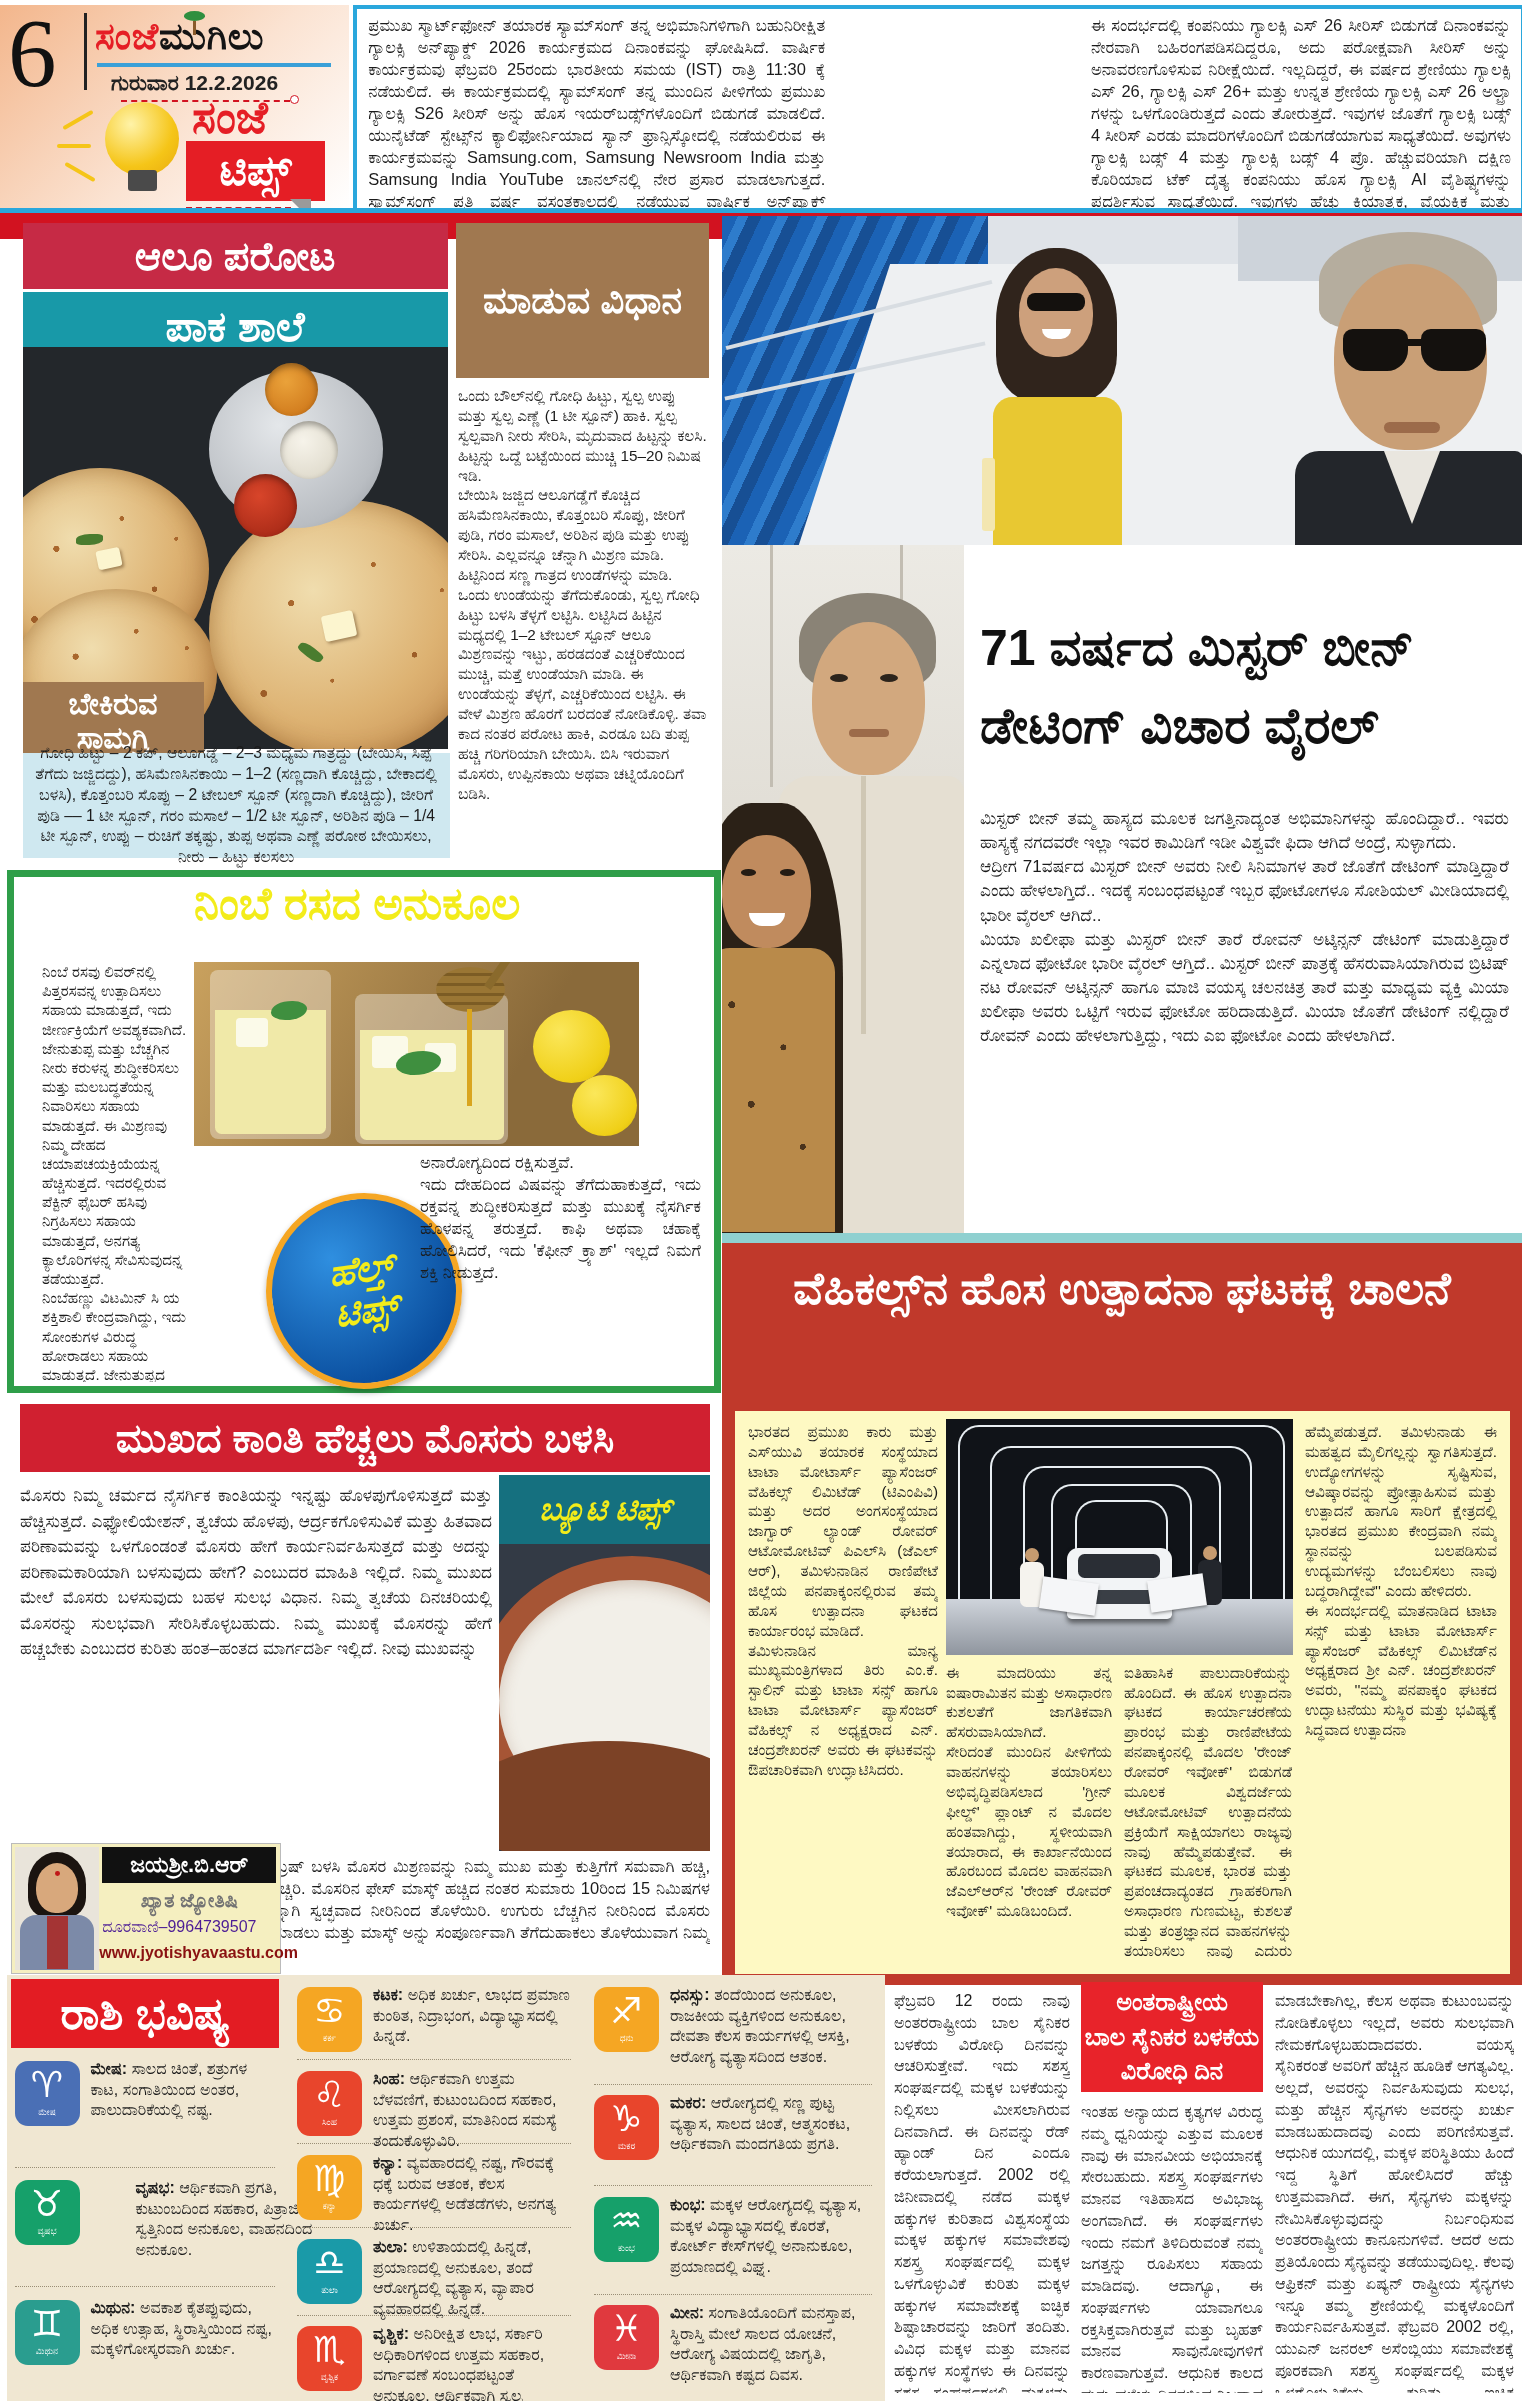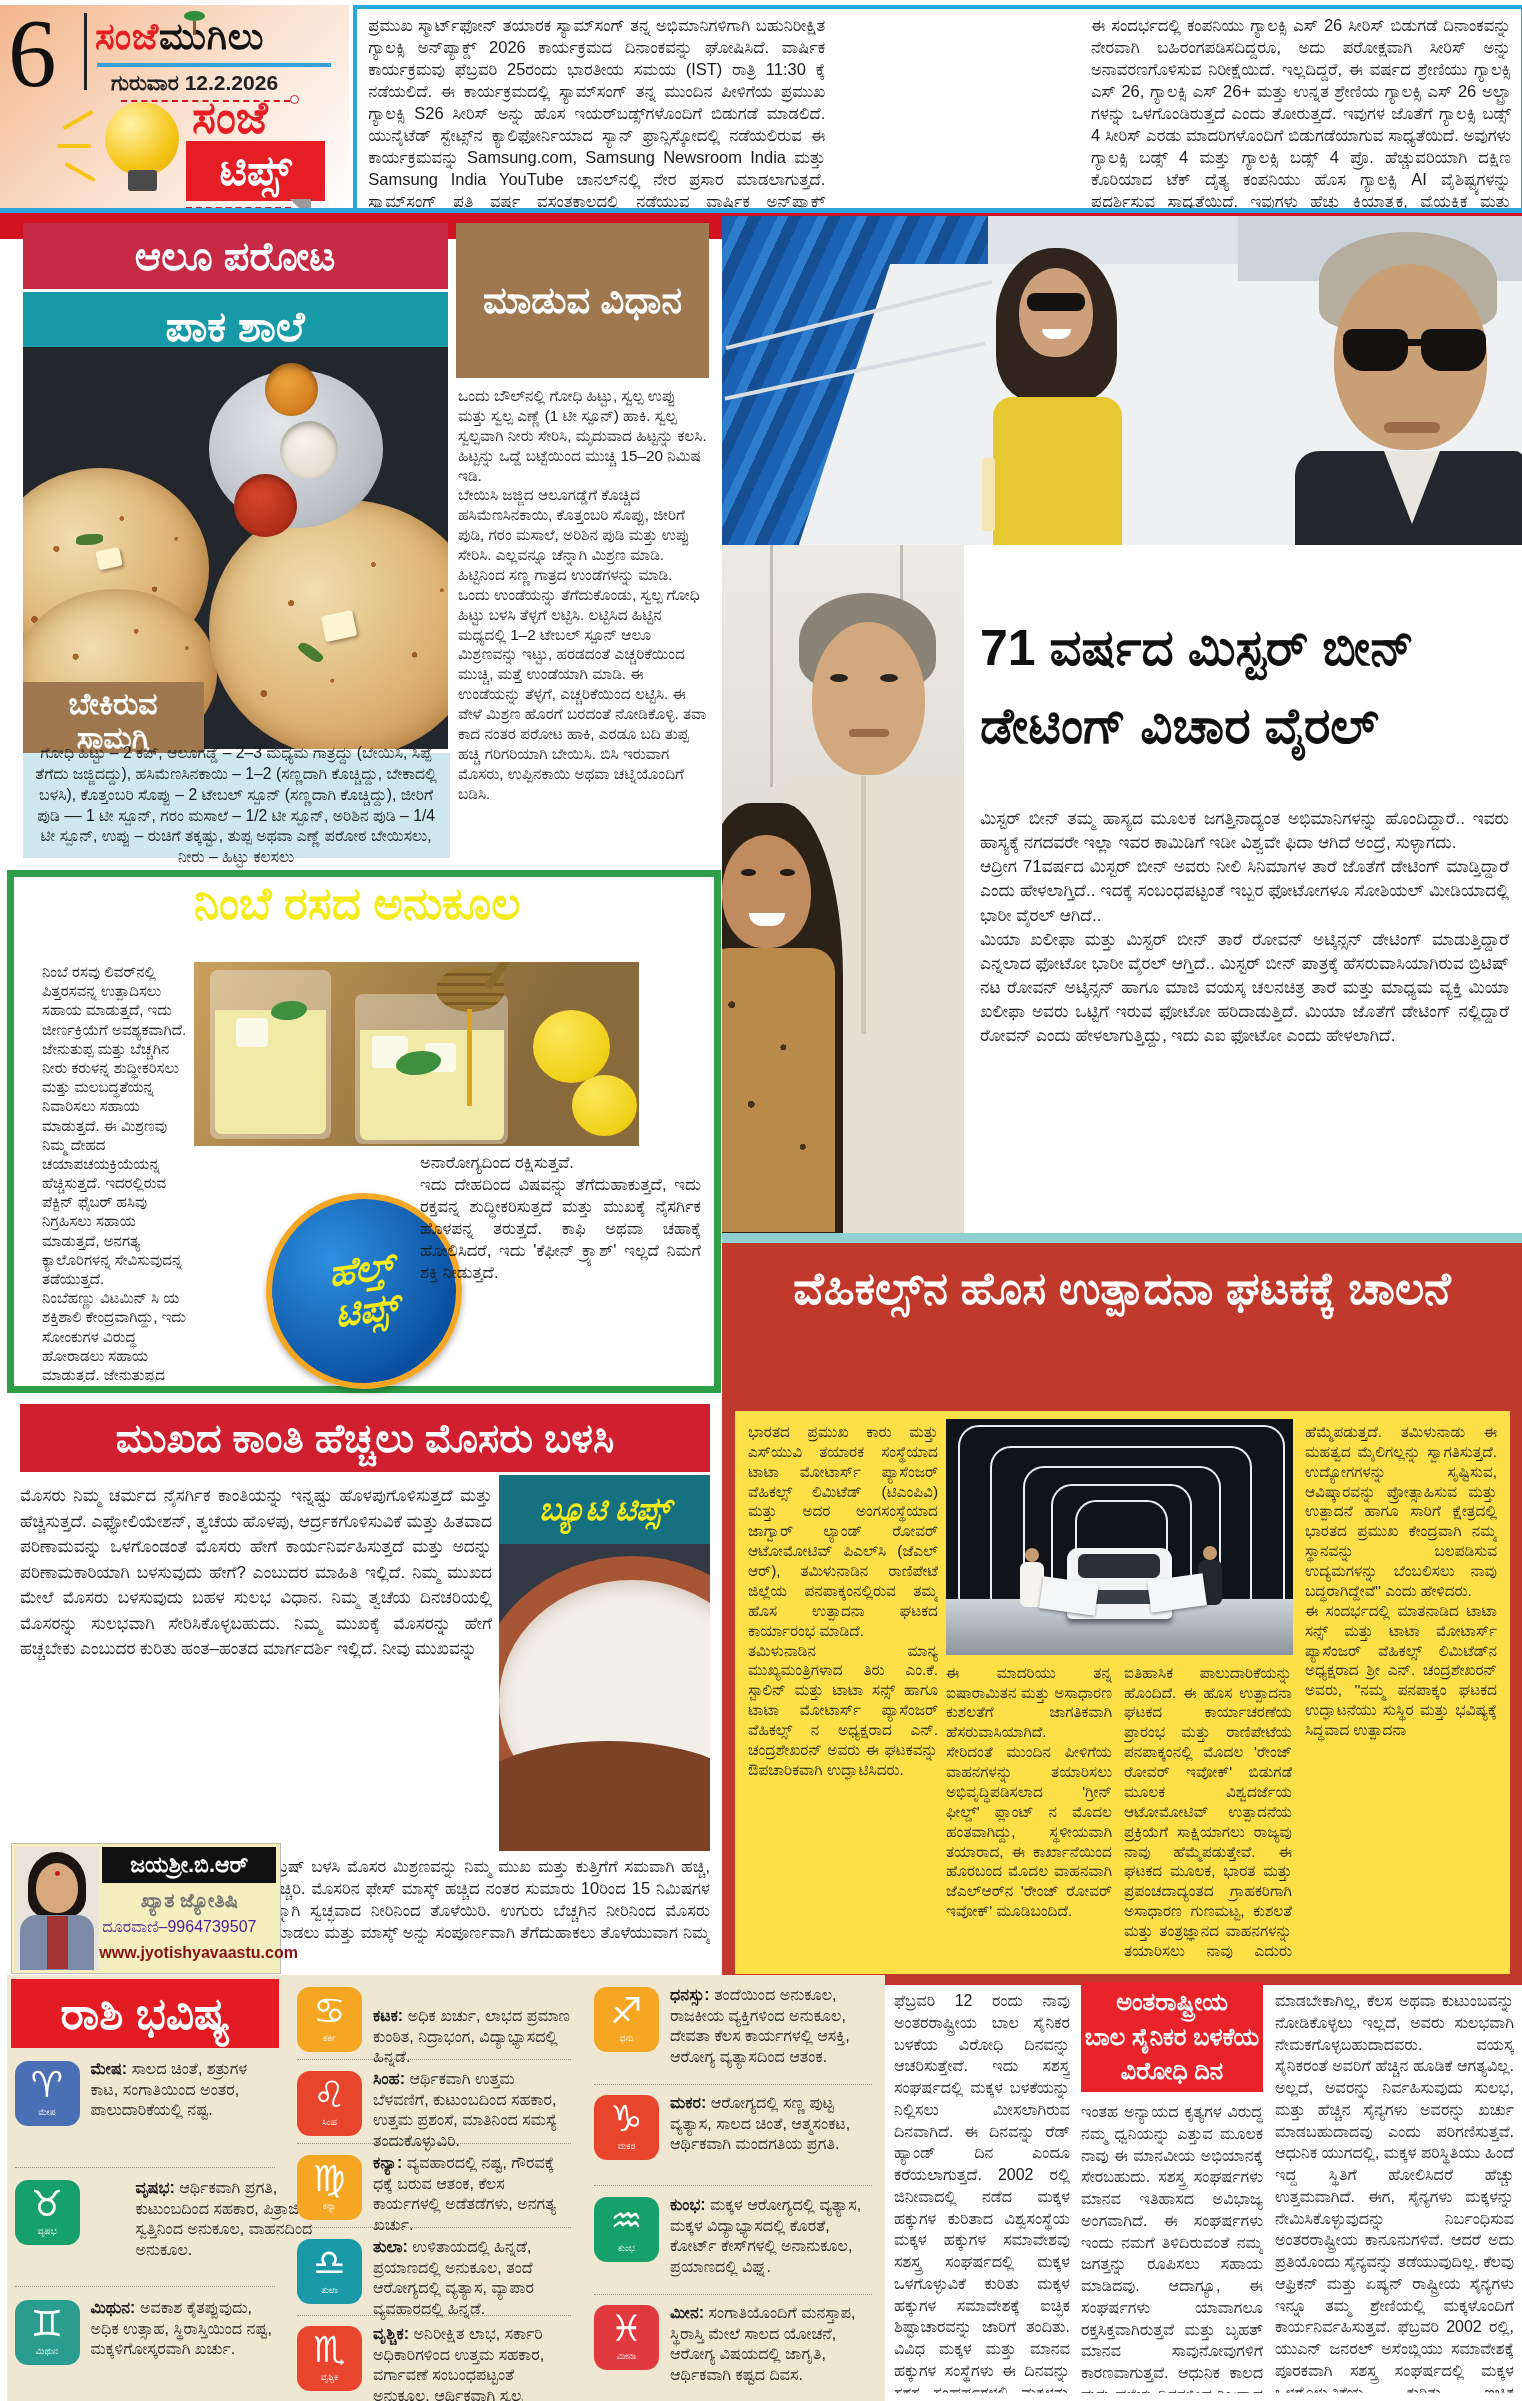--- a/index.html
+++ b/index.html
@@ -122,21 +122,21 @@
   #bean-bg{left:722px;top:545px;width:800px;height:688px;background:#f8ef1d;z-index:-1;}
   #bean-head{left:980px;top:610px;width:533px;color:#111;font-weight:900;font-size:50px;line-height:1.55;}
   #bean-body{left:980px;top:807px;width:529px;height:420px;overflow:hidden;}
   #bean-body .txt{font-size:17px;line-height:1.42;}
 
   
   #tata-strip{left:722px;top:1233px;width:800px;height:9.7px;background:#8fd0d0;}
   #tata-banner{left:722px;top:1243px;width:800px;height:158px;background:#c0392b;color:#fff;
       text-align:center;font-weight:900;font-size:45px;line-height:1.55;padding-top:11.3px;box-sizing:border-box;}
   #tata-frame{left:722px;top:1401px;width:800px;height:584px;background:#c0392b;}
-  #tata-inner{position:absolute;left:13px;top:9.7px;width:775px;height:563px;background:#fde047;}
+  #tata-inner{position:absolute;left:13px;top:9.7px;width:775px;height:563px;background:#fef9c3;}
   .tata-col{position:absolute;overflow:hidden;}
   #img-factory{position:absolute;left:211px;top:8px;width:347px;height:236px;background:#101318;overflow:hidden;}
   .arch{position:absolute;border:2.4px solid #e8eef2;border-bottom:none;border-radius:21px 21px 0 0;}
   #f-floor{position:absolute;left:0;bottom:0;width:347px;height:56px;background:linear-gradient(#cfd4db,#8f959e);}
   #f-car{position:absolute;left:121px;top:129px;width:105px;height:71px;background:#f2f4f6;border-radius:11.3px 11.3px 4.8px 4.8px;box-shadow:0 3.2px 4.8px rgba(0,0,0,.5);}
   #f-glass{position:absolute;left:11.3px;top:6.5px;width:82px;height:24px;background:#2a2e35;border-radius:6.5px;}
   #f-grille{position:absolute;left:19.4px;top:42px;width:66px;height:14.5px;background:#3a3f46;border-radius:3.2px;}
   .f-man{position:absolute;}
   .f-head{width:14.5px;height:14.5px;border-radius:50%;background:#c69b6f;margin:0 auto;}
   .f-bodyshape{width:24px;height:45px;border-radius:6.5px;}
@@ -432,21 +432,21 @@
         <span class="z-label">ಮಿಥುನ</span>
       </div>
     <div class="z-text" style="width:182px;"><b>ಮಿಥುನ:</b><span> ಅವಕಾಶ ಕೈತಪ್ಪುವುದು, ಅಧಿಕ ಉತ್ಸಾಹ, ಸ್ಥಿರಾಸ್ತಿಯಿಂದ ನಷ್ಟ, ಮಕ್ಕಳಿಗೋಸ್ಕರವಾಗಿ ಖರ್ಚು.</span></div>
   </div>
 
   <div class="z-entry" style="left:297px;top:1982px;width:274px;height:77px;">
     <div class="z-icon" style="background-color: rgb(245, 166, 35);">
         <span class="z-glyph">♋</span>
         <span class="z-label">ಕರ್ಕ</span>
       </div>
-    <div class="z-text" style="width:197px;margin-top:21px;"><b>ಕಟಕ:</b><span> ಅಧಿಕ ಖರ್ಚು, ಲಾಭದ ಪ್ರಮಾಣ ಕುಂಠಿತ, ನಿದ್ರಾಭಂಗ, ವಿದ್ಯಾಭ್ಯಾಸದಲ್ಲಿ ಹಿನ್ನಡೆ.</span></div>
+    <div class="z-text" style="width:197px;"><b>ಕಟಕ:</b><span> ಅಧಿಕ ಖರ್ಚು, ಲಾಭದ ಪ್ರಮಾಣ ಕುಂಠಿತ, ನಿದ್ರಾಭಂಗ, ವಿದ್ಯಾಭ್ಯಾಸದಲ್ಲಿ ಹಿನ್ನಡೆ.</span></div>
   </div>
   <div class="z-entry" style="left:297px;top:2066px;width:274px;height:77px;">
     <div class="z-icon" style="background-color: rgb(232, 69, 44);">
         <span class="z-glyph">♌</span>
         <span class="z-label">ಸಿಂಹ</span>
       </div>
     <div class="z-text" style="width:197px;"><b>ಸಿಂಹ:</b><span> ಆರ್ಥಿಕವಾಗಿ ಉತ್ತಮ ಬೆಳವಣಿಗೆ, ಕುಟುಂಬದಿಂದ ಸಹಕಾರ, ಉತ್ತಮ ಪ್ರಶಂಸೆ, ಮಾತಿನಿಂದ ಸಮಸ್ಯೆ ತಂದುಕೊಳ್ಳುವಿರಿ.</span></div>
   </div>
   <div class="z-entry" style="left:297px;top:2150px;width:274px;height:77px;">
     <div class="z-icon" style="background-color: rgb(245, 166, 35);">

